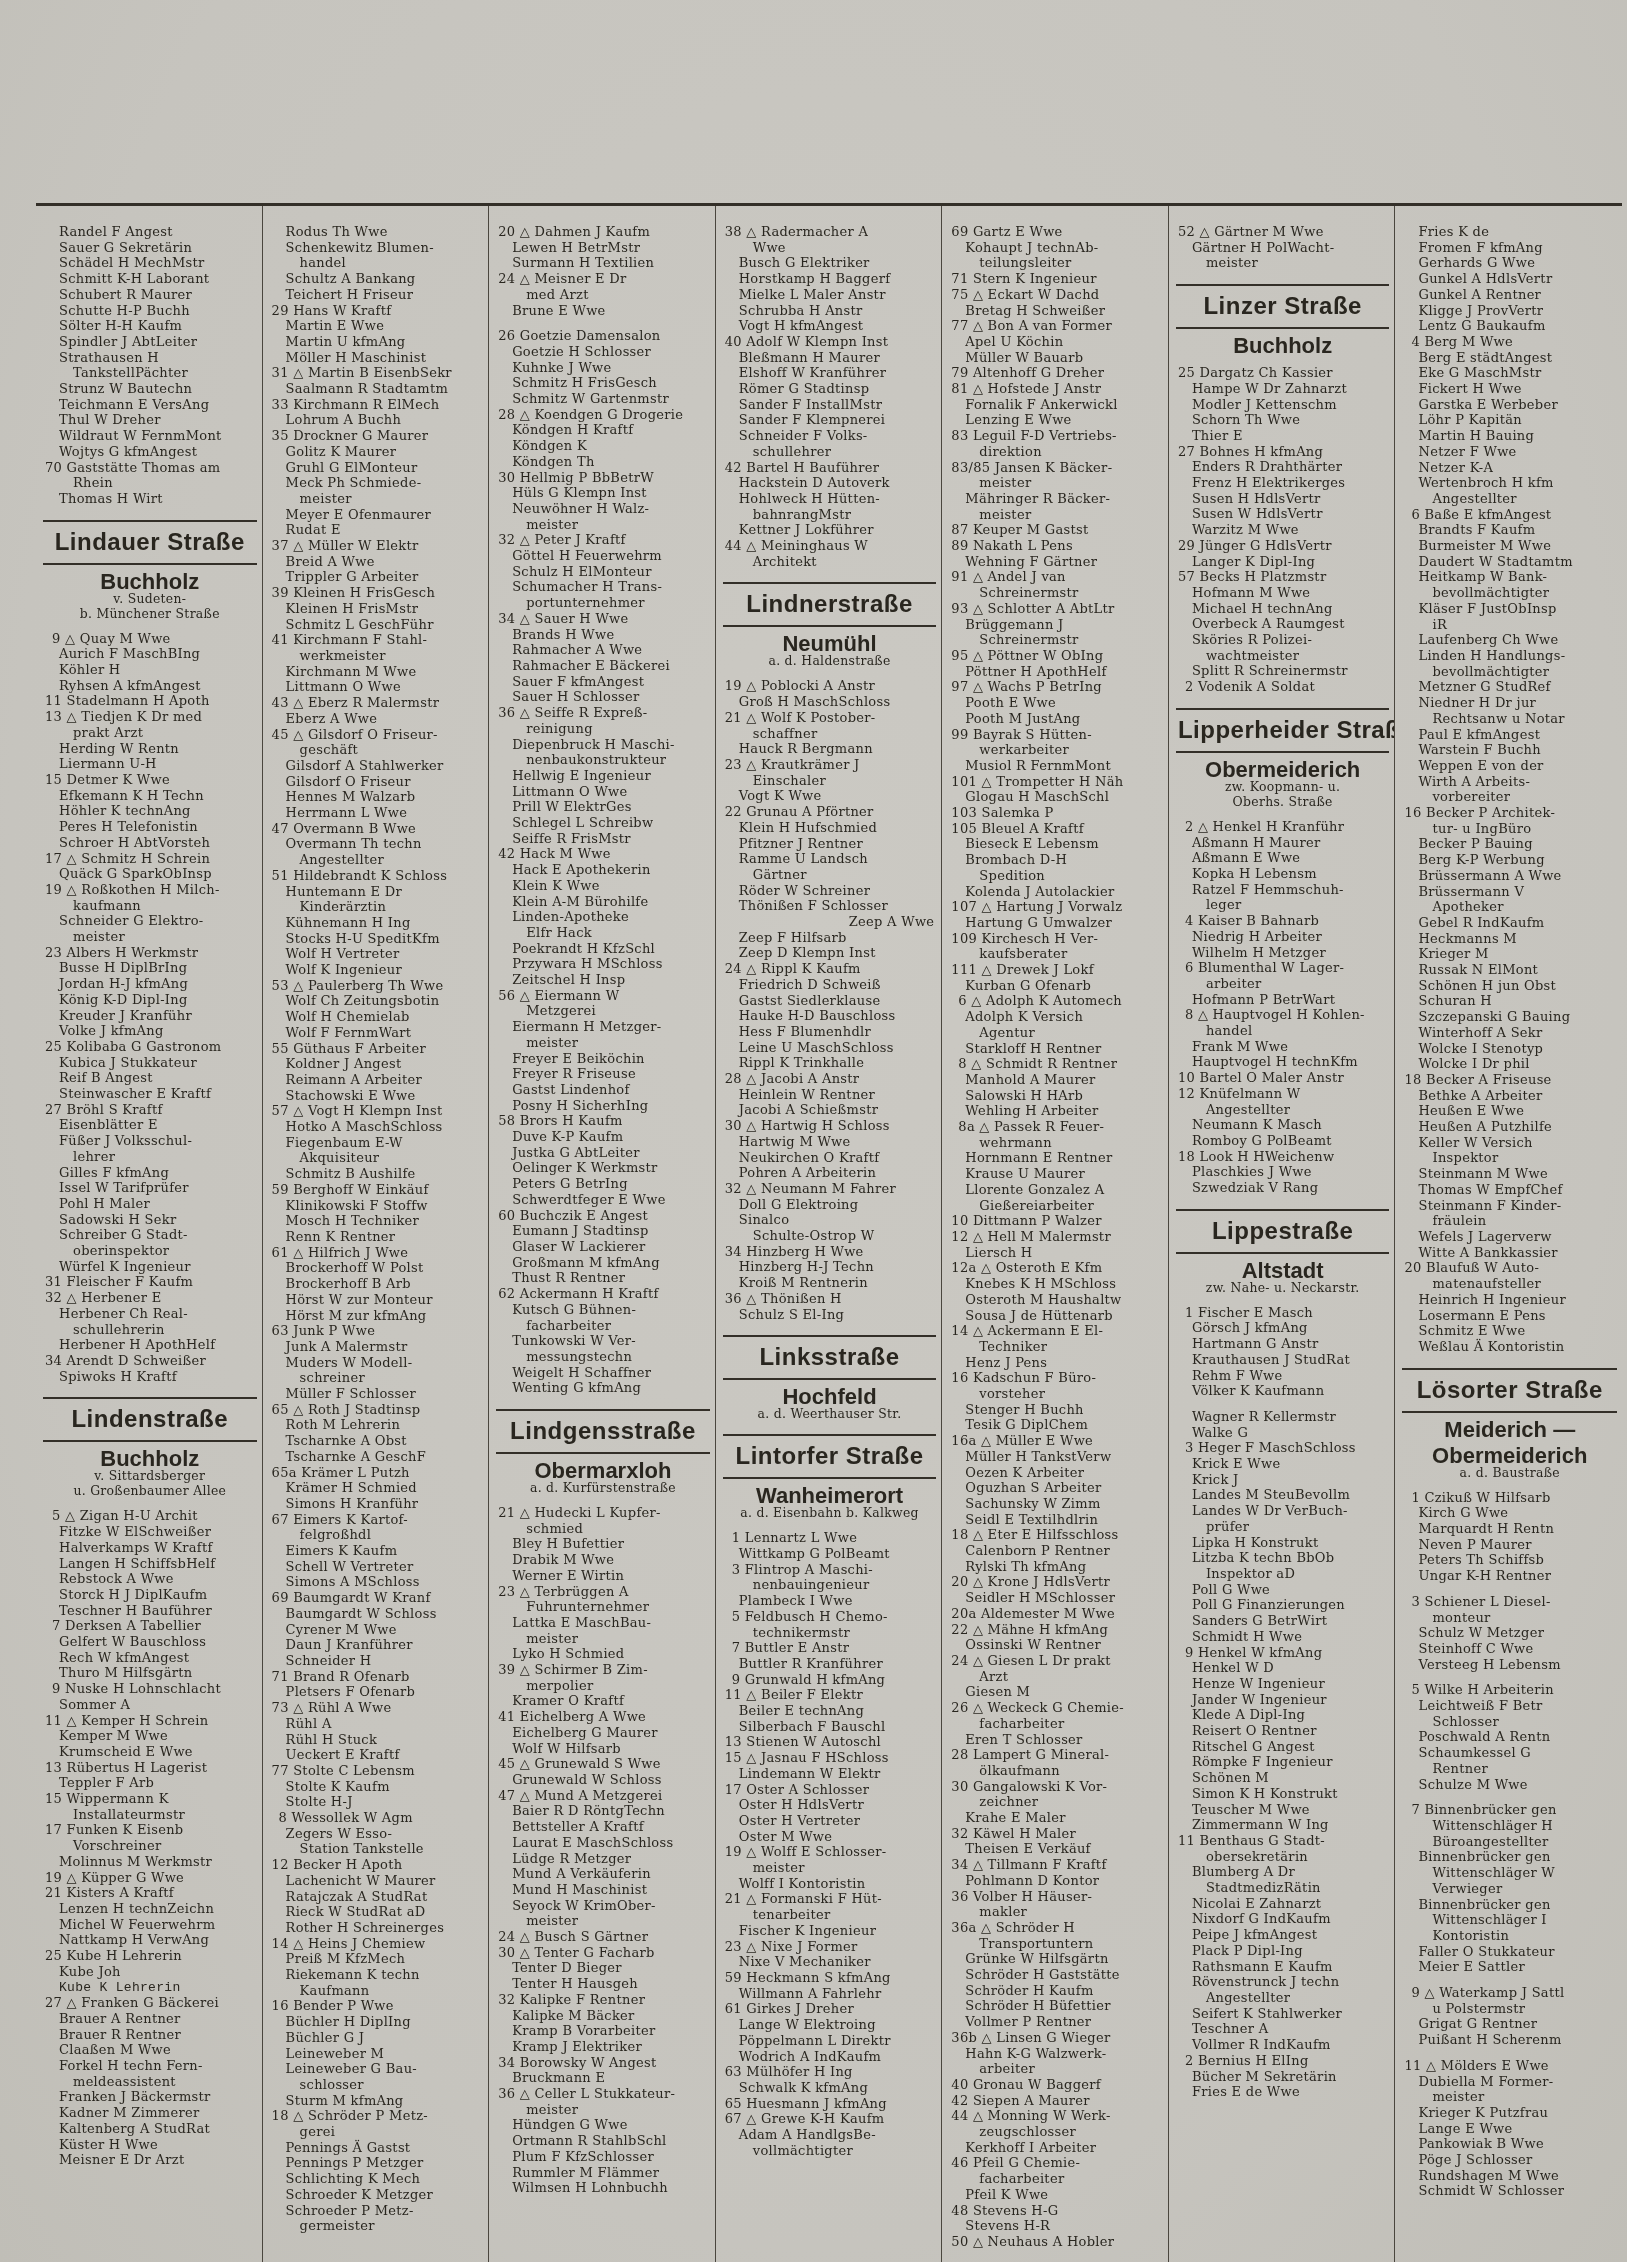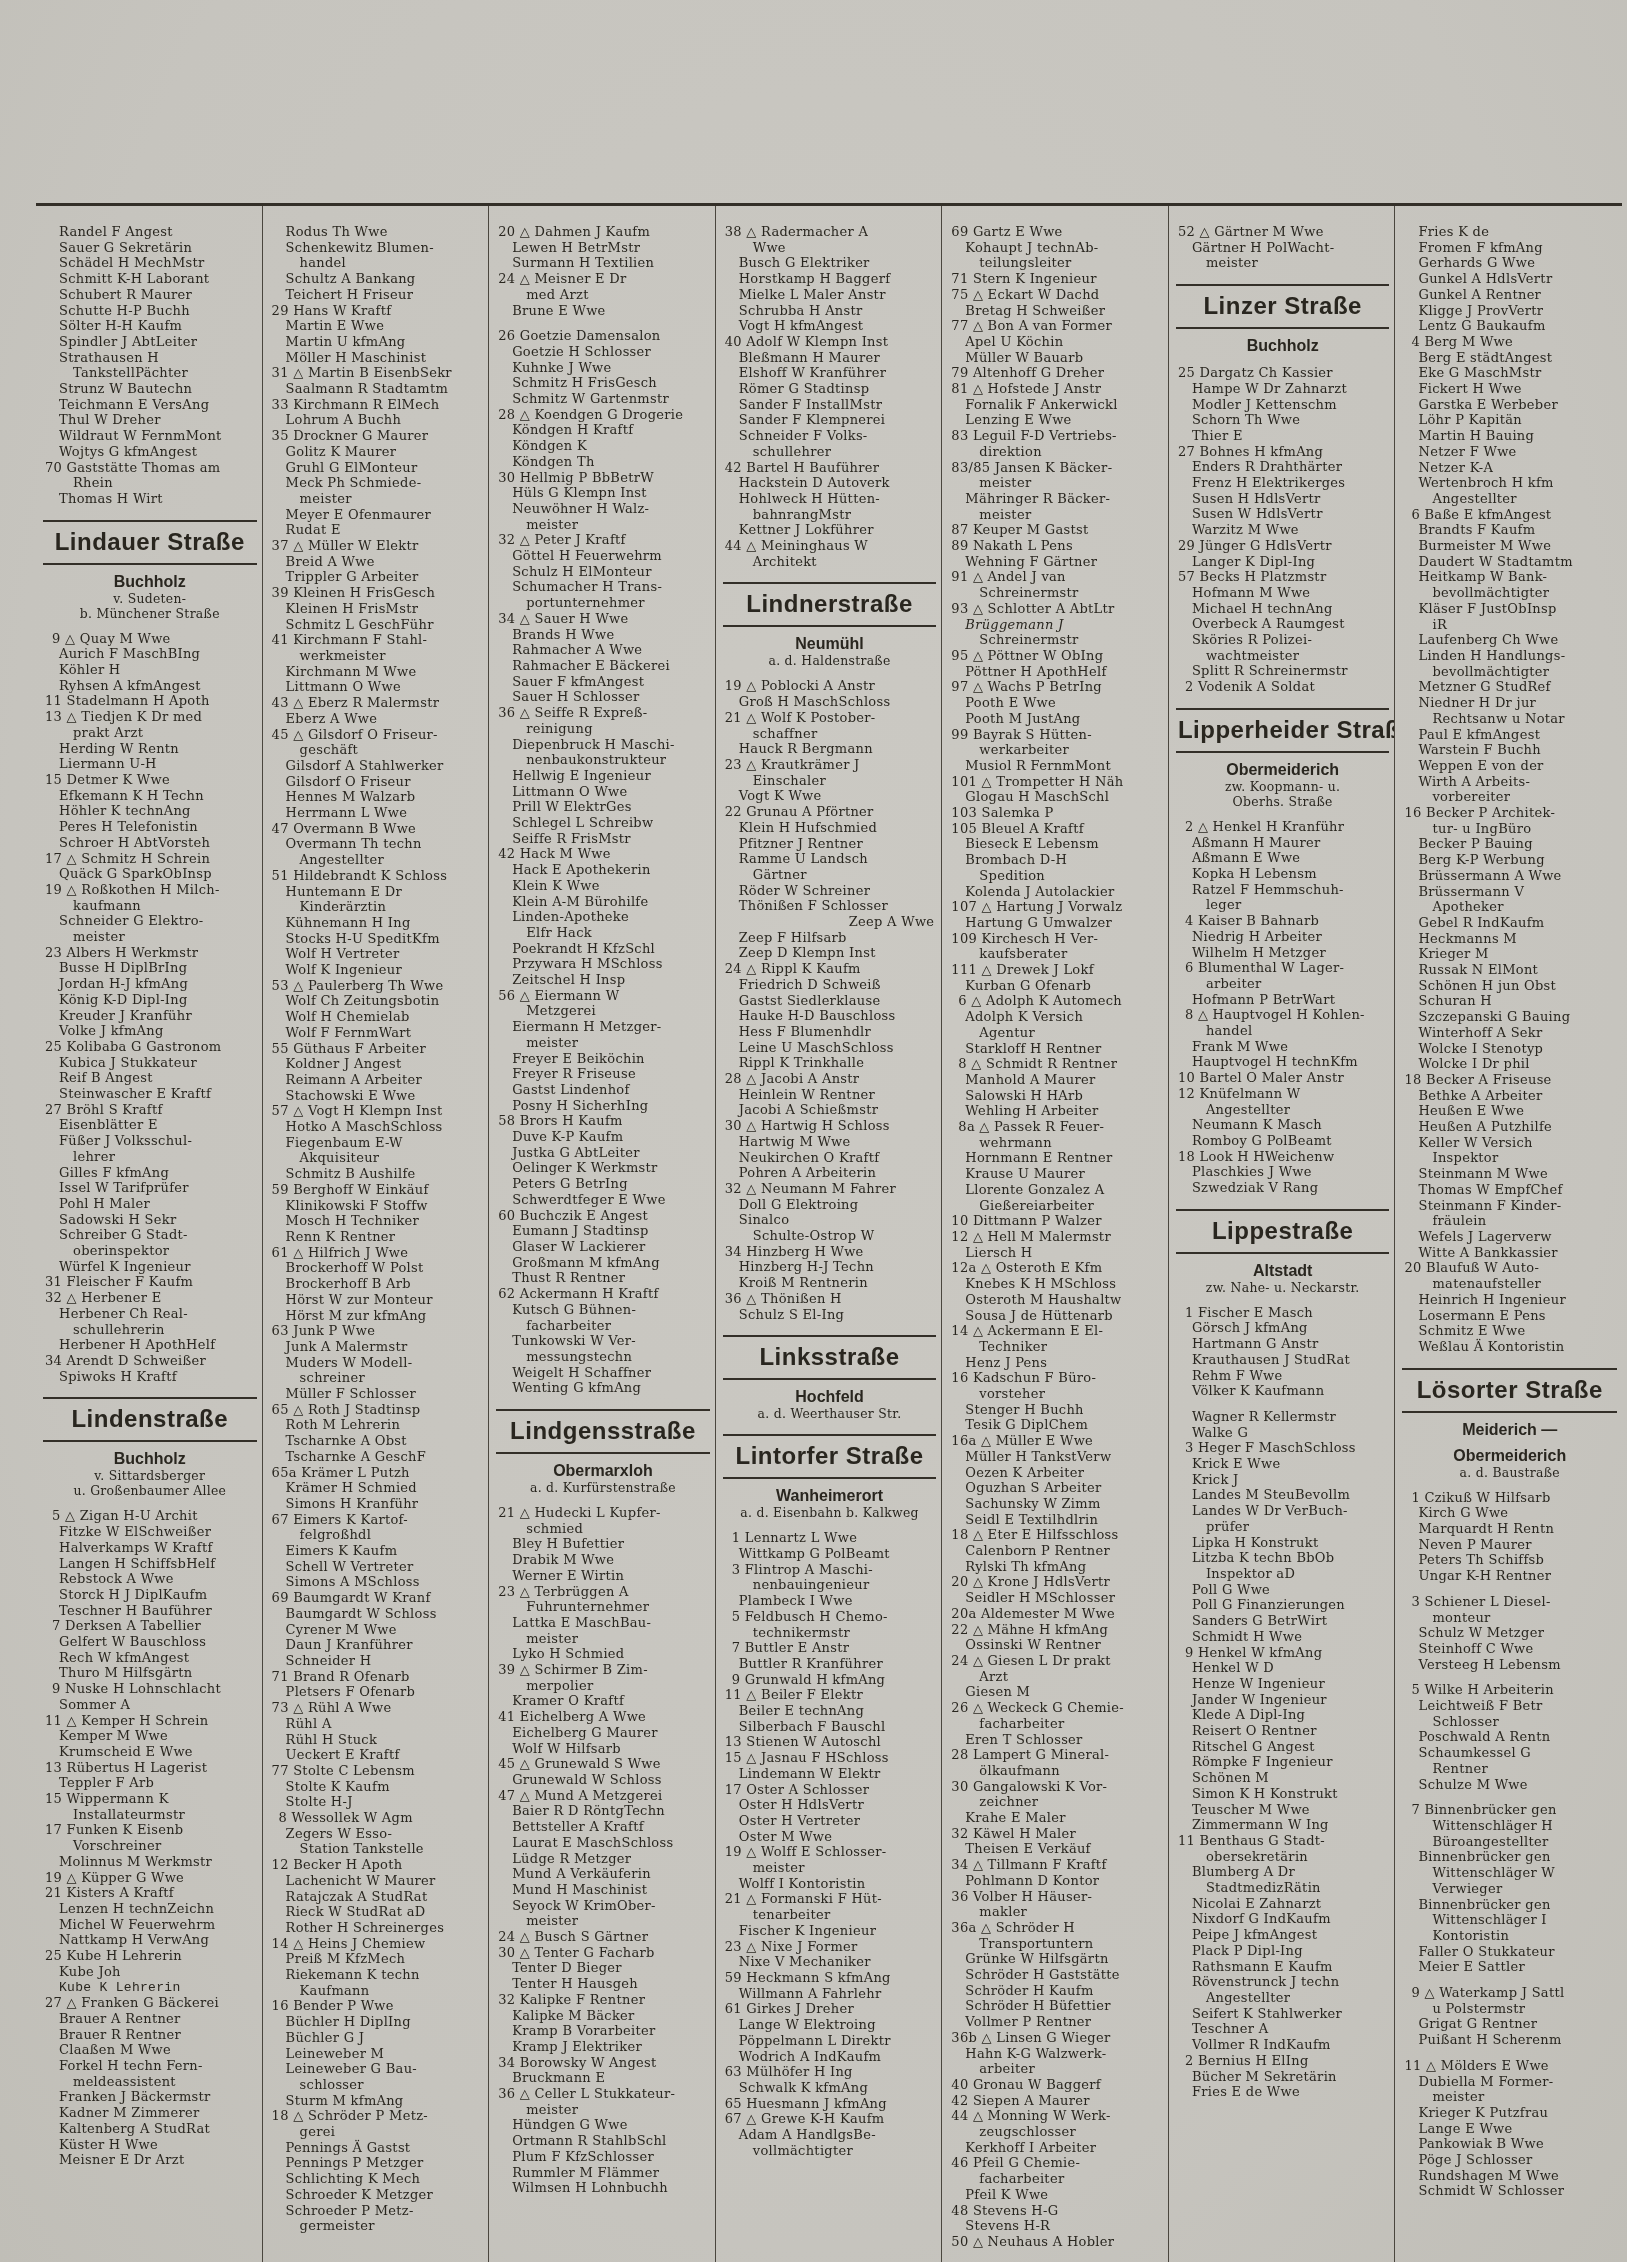--- a/index.html
+++ b/index.html
@@ -18,21 +18,21 @@
   .head-rule { position:absolute; left:36px; top:203px; width:1586px; height:3px; background:#332f28; }
   .columns { position:absolute; left:36px; top:206px; width:1586px; height:2057px; display:flex; }
   .col { width:227px; box-sizing:border-box; border-right:1px solid #4a463e; padding:18px 7px 0 9px; overflow:hidden; }
   .col:last-child { border-right:none; }
   .ln { font-size:13px; line-height:15.7px; letter-spacing:0.3px; white-space:nowrap; }
   .shead { margin:13px 0 4px; }
   .shead .bar { height:2px; background:#332f28; margin:0 -2px; }
   .shead .t { text-align:center; font-family:"Liberation Sans", sans-serif; font-weight:bold;
     font-size:24px; letter-spacing:0.5px; padding:6px 0 7px; white-space:nowrap; }
   .sub-b { text-align:center; font-family:"Liberation Sans", sans-serif; font-weight:bold;
-    font-size:16px; margin-top:7px; line-height:19px; white-space:nowrap; }
+    font-size:22px; margin-top:7px; line-height:19px; white-space:nowrap; }
   .sub-n { text-align:center; font-size:12.4px; line-height:15px; letter-spacing:0.3px; white-space:nowrap; }
   .gap { height:10px; }
 </style>
 </head>
 <body>
 
 <div class="page">
   <div class="head-rule"></div>
   <main class="columns">
     <section class="col">
@@ -569,21 +569,21 @@
         <div class="ln" style="padding-left: 0px;">83/85 Jansen K Bäcker-</div>
         <div class="ln" style="padding-left: 28px;">meister</div>
         <div class="ln" style="padding-left: 14px;">Mähringer R Bäcker-</div>
         <div class="ln" style="padding-left: 28px;">meister</div>
         <div class="ln" style="padding-left: 0px;">87 Keuper M Gastst</div>
         <div class="ln" style="padding-left: 0px;">89 Nakath L Pens</div>
         <div class="ln" style="padding-left: 14px;">Wehning F Gärtner</div>
         <div class="ln" style="padding-left: 0px;">91 △ Andel J van</div>
         <div class="ln" style="padding-left: 28px;">Schreinermstr</div>
         <div class="ln" style="padding-left: 0px;">93 △ Schlotter A AbtLtr</div>
-        <div class="ln" style="padding-left: 14px; font-style: italic;">Brüggemann J</div>
+        <div class="ln" style="padding-left: 14px;">Brüggemann J</div>
         <div class="ln" style="padding-left: 28px;">Schreinermstr</div>
         <div class="ln" style="padding-left: 0px;">95 △ Pöttner W ObIng</div>
         <div class="ln" style="padding-left: 14px;">Pöttner H ApothHelf</div>
         <div class="ln" style="padding-left: 0px;">97 △ Wachs P BetrIng</div>
         <div class="ln" style="padding-left: 14px;">Pooth E Wwe</div>
         <div class="ln" style="padding-left: 14px;">Pooth M JustAng</div>
         <div class="ln" style="padding-left: 0px;">99 Bayrak S Hütten-</div>
         <div class="ln" style="padding-left: 28px;">werkarbeiter</div>
         <div class="ln" style="padding-left: 14px;">Musiol R FernmMont</div>
         <div class="ln" style="padding-left: 0px;">101 △ Trompetter H Näh</div>

